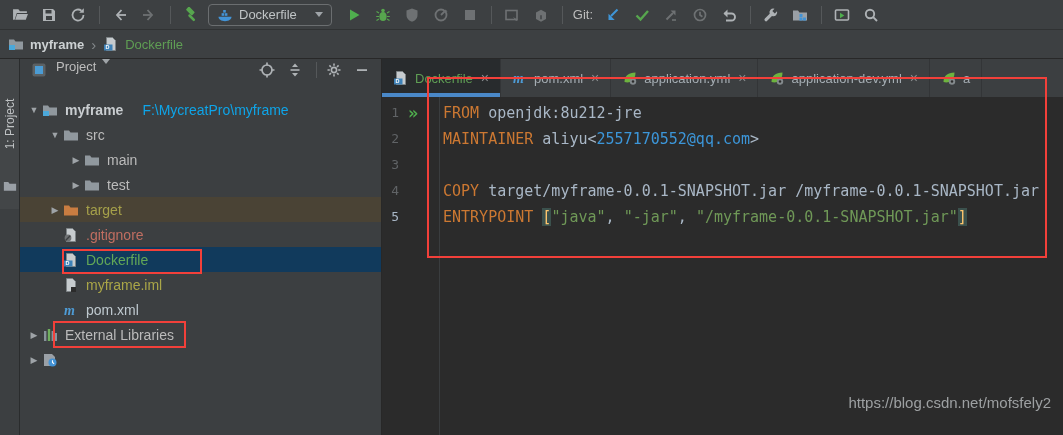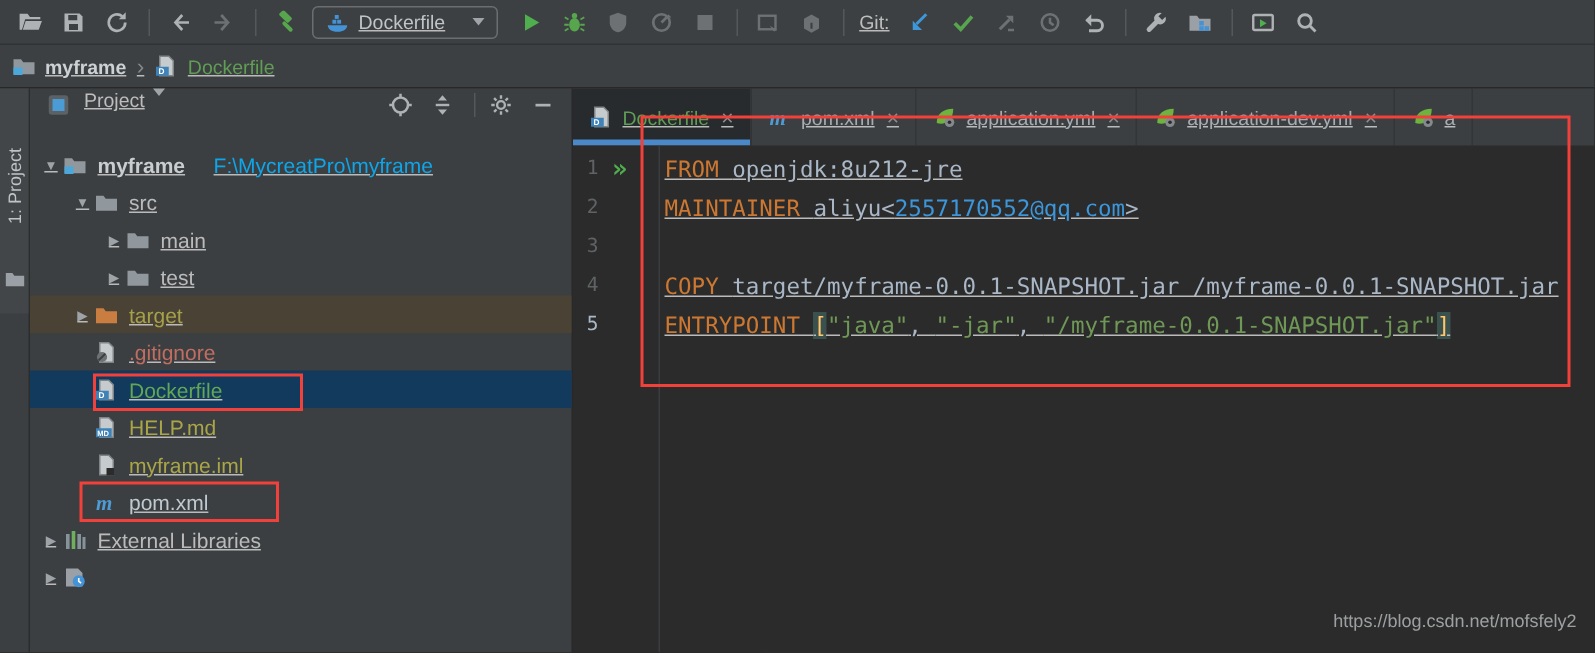--- a/index.html
+++ b/index.html
@@ -1,18 +1,18 @@
 <!DOCTYPE html>
 <html><head>
 <meta charset="utf-8">
 <style>
   * { margin:0; padding:0; box-sizing:border-box; }
   html,body { width:1063px; height:435px; overflow:hidden; }
   body { font-family:"Liberation Sans", sans-serif; background:#2b2b2b; color:#bbbbbb; }
-  #app { position:relative; width:1063px; height:435px; overflow:hidden;text-decoration:underline; }
+  #app { position:relative; width:1063px; height:435px; overflow:hidden; }
 
   
   .toolbar { height:30px; background:#3d4042; border-bottom:1px solid #303233;
              display:flex; align-items:center; padding-left:8px; }
   .tb-btn { width:24px; height:24px; display:flex; align-items:center; justify-content:center;
             margin-right:5px; border-radius:3px; flex:none; }
   .tb-sep { width:1px; height:18px; background:#55585a; margin:0 8px 0 4px; flex:none; }
   .tb-label { font-size:13px; color:#bdbdbd; margin:0 8px 0 2px; flex:none; }
   .combo { height:22px; border:1px solid #6b6e70; border-radius:4px; display:flex;
            align-items:center; padding:0 8px; margin-right:10px; flex:none; }
@@ -67,22 +67,22 @@
                  font-size:15px; line-height:26px; overflow:hidden; }
   .gutter { position:absolute; left:0; top:0; bottom:0; width:58px; border-right:1px solid #3a3d3f;
             padding-top:3px; }
   .g-line { height:26px; display:flex; align-items:center; }
   .g-num { width:14px; text-align:right; color:#606366; font-size:13px; margin-left:3px; }
   .g-num.current { color:#a9b7c6; }
   .g-run { margin-left:9px; color:#4fae4e; font-size:17px; font-weight:bold; line-height:1; letter-spacing:-4px; }
   .code { padding:3px 0 0 61px; white-space:pre; }
   .code-line { height:26px; }
 
-  .watermark { position:absolute; right:12px; bottom:8px; font-family:"Liberation Sans",sans-serif;
-               font-size:12px; color:#9da0a2; }
+  .watermark { position:absolute; right:12px; bottom:19px; font-family:"Liberation Sans",sans-serif;
+               font-size:15px; color:#9da0a2; }
 
   
   .red-box { position:absolute; border:2px solid #f2403a; z-index:50; pointer-events:none; }
   #anno-editor { left:427px; top:77px; width:620px; height:181px; }
   #anno-dockerfile { left:62px; top:249px; width:140px; height:25px; }
   #anno-pom { left:53px; top:321px; width:133px; height:27px; }
 
   svg { display:block; }
 </style>
 </head>
@@ -390,32 +390,20 @@
             <span style="width: 27px; flex: 0 0 auto;"></span>
             <span class="tree-arrow"></span>
             <span class="tree-icon">
               <svg width="16" height="16" viewBox="0 0 16 16">
                 <path d="M3.5 1.5h6l3 3v10h-9z" fill="#c6cbce" stroke="#7e8487"></path>
                 <rect x="1" y="8.5" width="8.5" height="6" fill="#3e82b8"></rect>
                 <text x="2.6" y="13.4" font-size="5.5" font-weight="bold" fill="#fff" font-family="sans-serif">D</text>
               </svg>
             </span>
             <span style="color: rgb(98, 167, 87);">Dockerfile</span>
-          </div>
-          <div class="tree-row">
-            <span style="width: 27px; flex: 0 0 auto;"></span>
-            <span class="tree-arrow"></span>
-            <span class="tree-icon">
-              <svg width="16" height="16" viewBox="0 0 16 16">
-                <path d="M3.5 1.5h6l3 3v10h-9z" fill="#c6cbce" stroke="#7e8487"></path>
-                <rect x="1" y="8.5" width="10.5" height="6" fill="#3e82b8"></rect>
-                <text x="1.8" y="13.4" font-size="5" font-weight="bold" fill="#fff" font-family="sans-serif">MD</text>
-              </svg>
-            </span>
-            <span style="color: rgb(170, 166, 72);">HELP.md</span>
           </div>
           <div class="tree-row">
             <span style="width: 27px; flex: 0 0 auto;"></span>
             <span class="tree-arrow"></span>
             <span class="tree-icon">
               <svg width="16" height="16" viewBox="0 0 16 16">
                 <path d="M3.5 1.5h6l3 3v10h-9z" fill="#c6cbce" stroke="#7e8487"></path>
                 <rect x="8" y="10" width="5" height="5" fill="#2b2b2b"></rect>
               </svg>
             </span>

